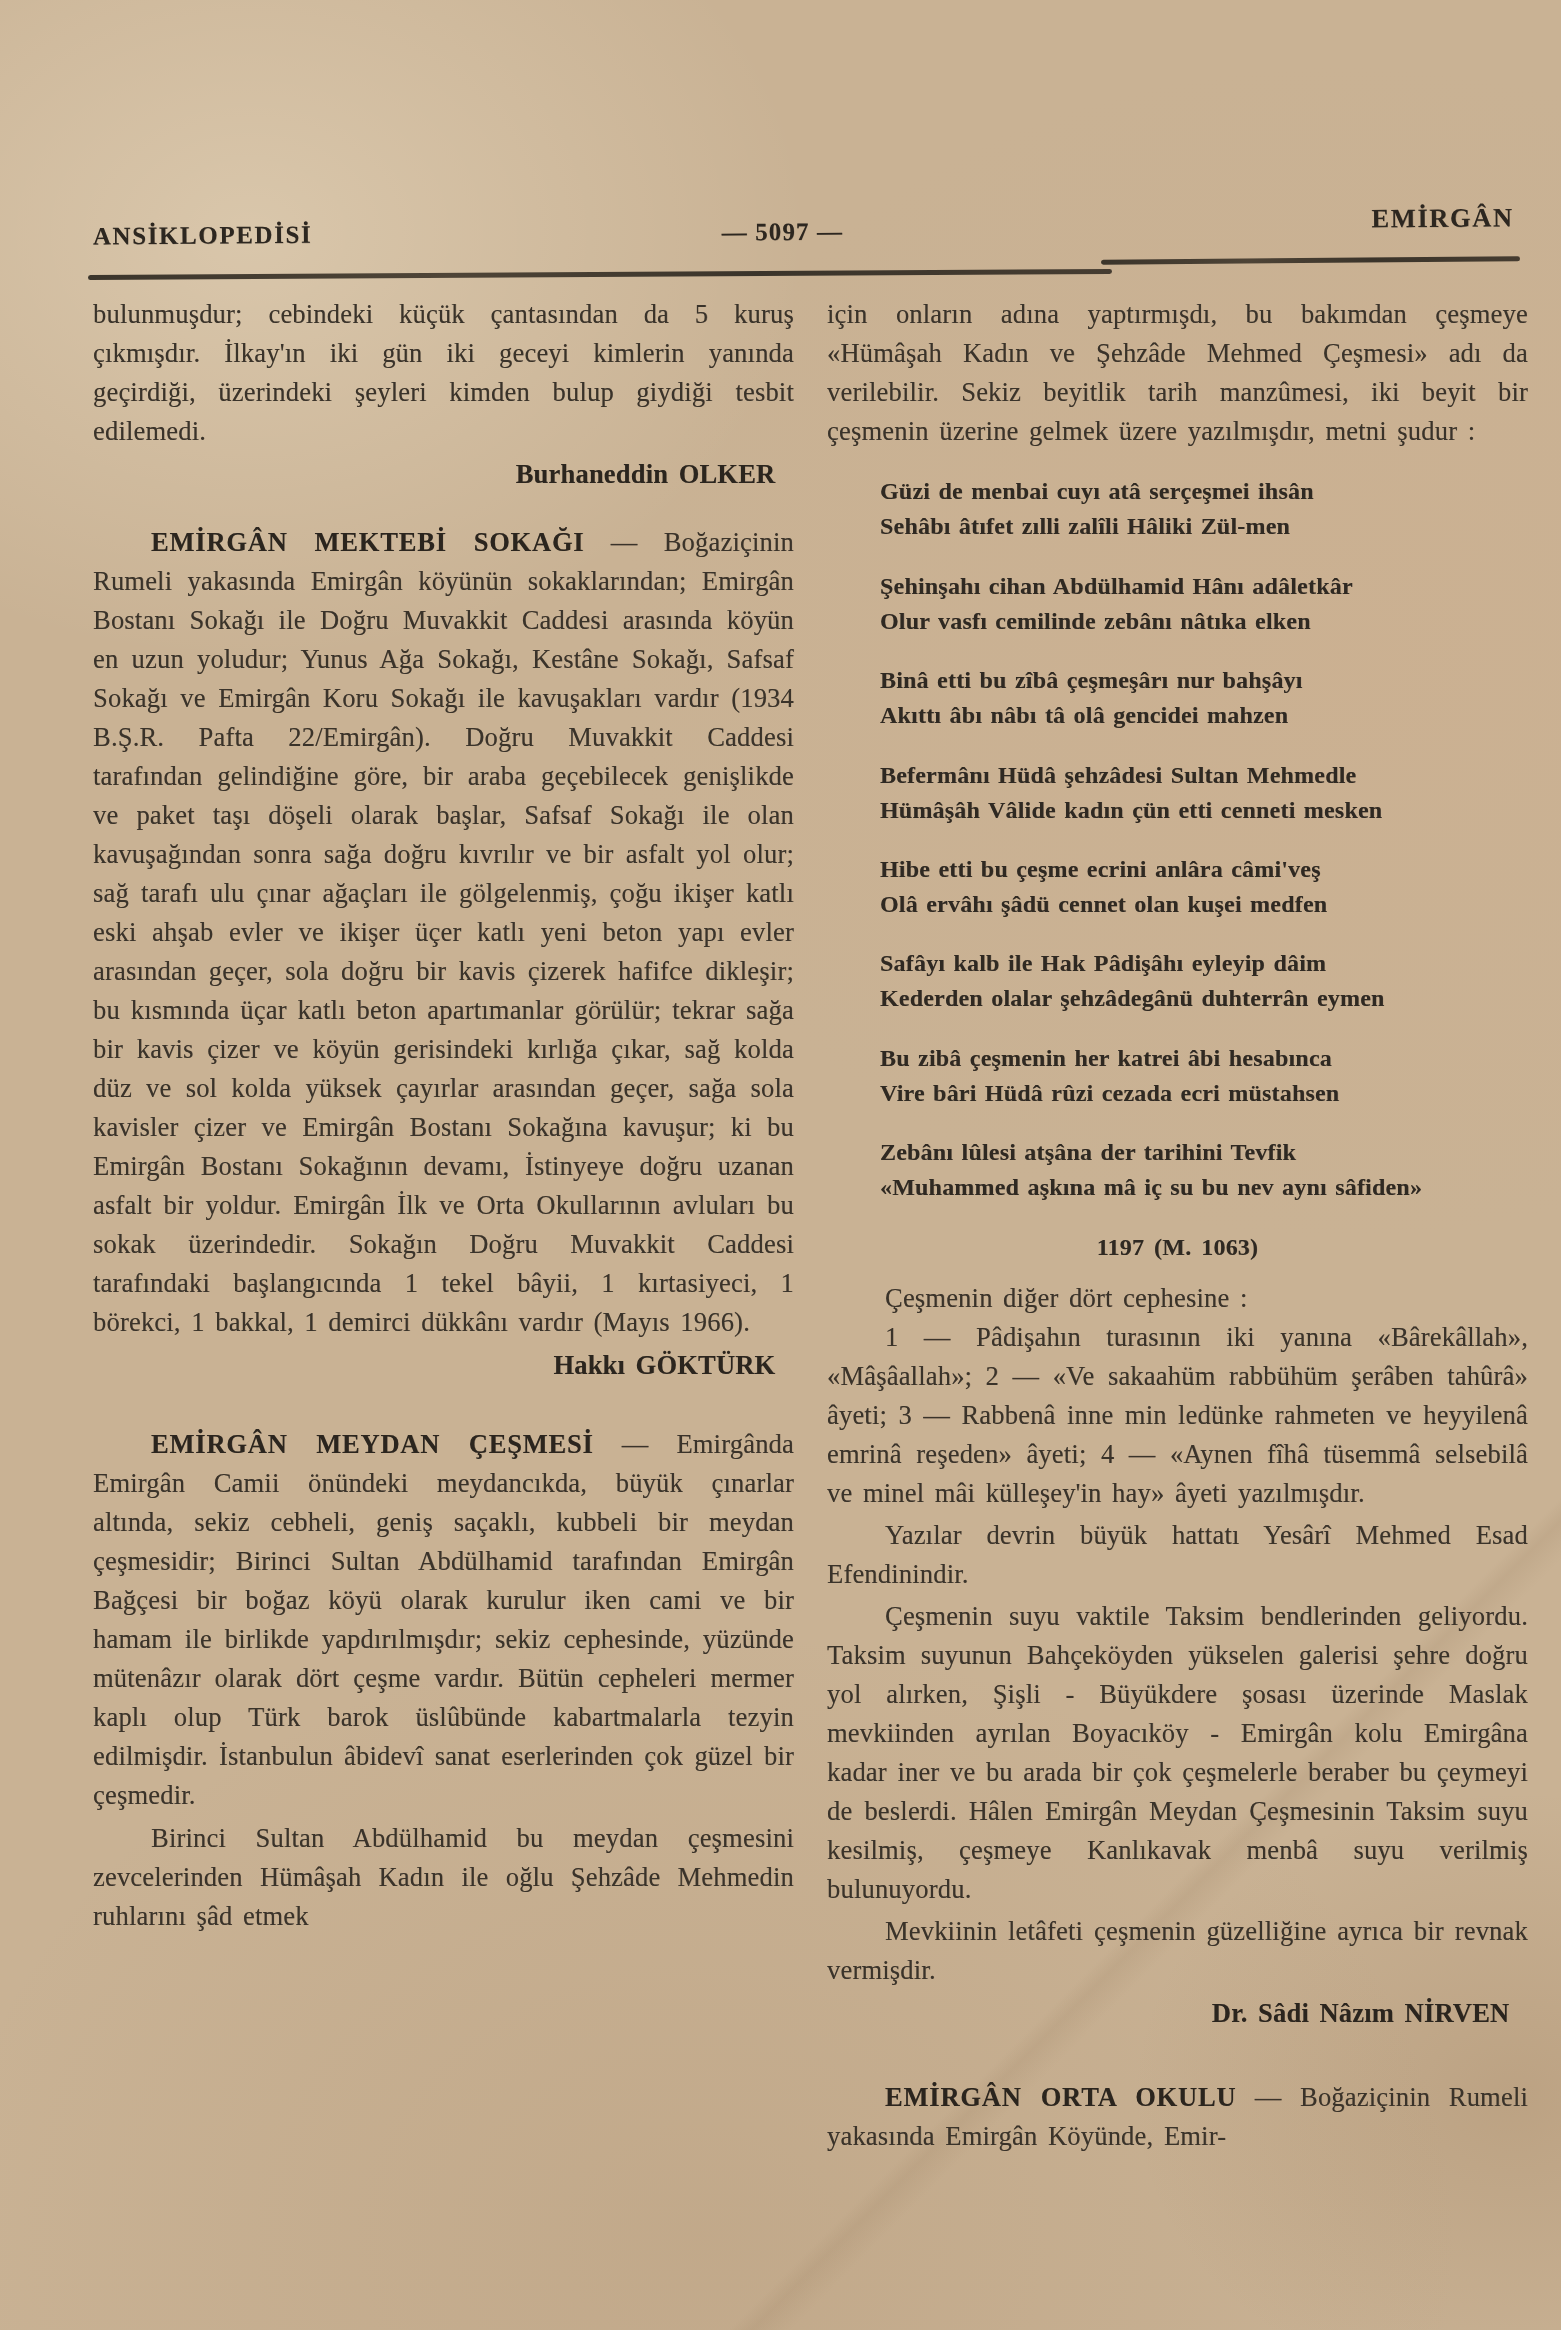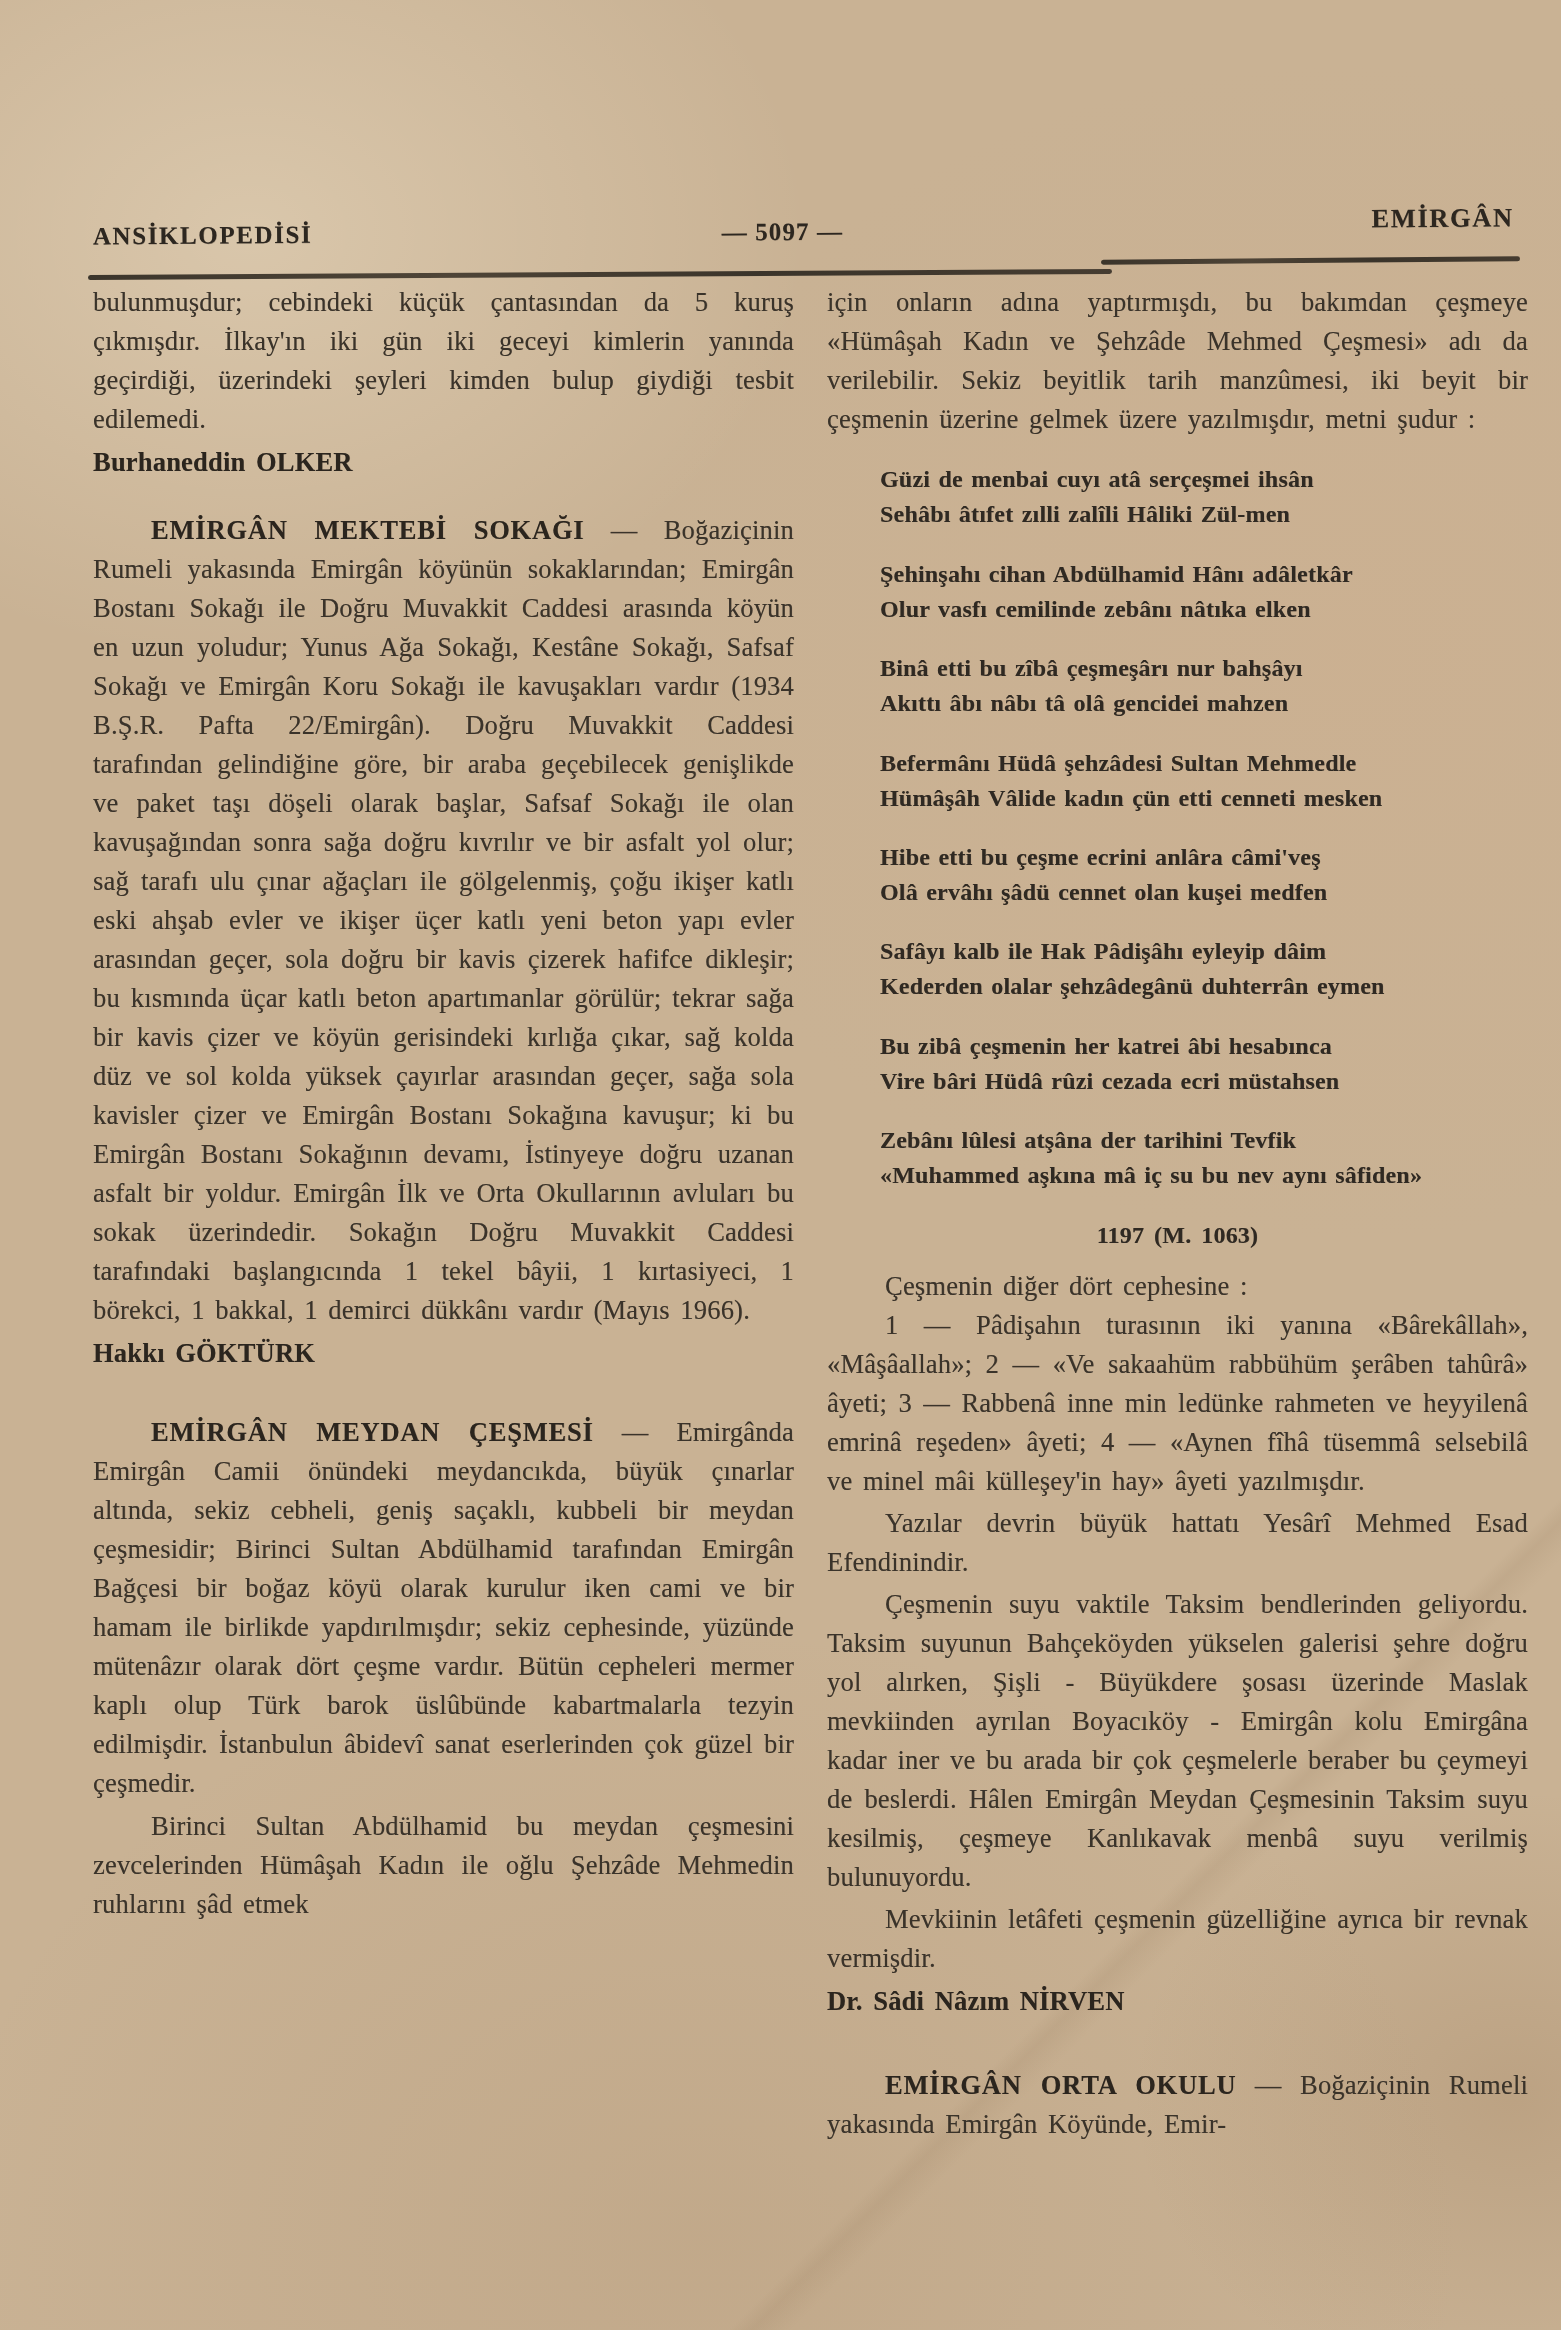--- a/index.html
+++ b/index.html
@@ -21,26 +21,26 @@
   
   .page-header{position:absolute;top:0;left:0;right:0;transform:rotate(-0.45deg);}
   .ph-left{position:absolute;top:217px;left:91px;font-weight:bold;font-size:25px;letter-spacing:1.6px;color:#2d2720;}
   .ph-center{position:absolute;top:218px;left:0;right:0;text-align:center;font-weight:bold;font-size:25px;letter-spacing:1.1px;color:#2d2720;}
   .ph-right{position:absolute;top:208px;right:49px;font-weight:bold;font-size:26.5px;letter-spacing:1.6px;color:#2d2720;}
   .rule{position:absolute;background:linear-gradient(90deg,#2e2921 0%,#433a2e 35%,#2e2921 65%,#3a3228 100%);border-radius:2.7px;opacity:0.92;}
   .rule-a{top:272px;left:88px;width:1024px;height:4.8px;transform:rotate(-0.35deg);}
   .rule-b{top:258px;left:1101px;width:419px;height:4.8px;transform:rotate(-0.45deg);}
 
   
-  .columns{position:absolute;top:283px;left:93px;display:flex;gap:33px;}
+  .columns{position:absolute;top:295px;left:93px;display:flex;gap:33px;}
   .col{width:701px;text-align:justify;font-size:26.5px;line-height:39px;word-spacing:3.7px;letter-spacing:0.2px;}
   .para{margin:0;text-indent:58px;}
   .no-indent{text-indent:0;}
   .entry-title{font-weight:bold;letter-spacing:0.8px;color:#2b251e;}
-  .sig{font-weight:bold;text-align:left;padding-right:18.6px;margin:4.2px 0 7.4px 0;color:#2b251e;}
+  .sig{font-weight:bold;text-align:right;padding-right:18.6px;margin:4.2px 0 7.4px 0;color:#2b251e;}
   .mt-entry1{margin-top:29px;}
   .mt-entry2{margin-top:40px;}
   .mt-entry3{margin-top:45px;}
   .mt-para{margin-top:3.2px;}
 
   
   .poem{margin:23.4px 0 3.2px 53px;}
   .couplet{margin-bottom:24.4px;}
   .vline{font-weight:bold;font-size:24px;line-height:35px;letter-spacing:0.2px;word-spacing:2.1px;text-align:left;text-indent:0;color:#2f2922;font-family:Liberation Serif, serif;}
   .poem-date{font-weight:bold;font-size:24px;line-height:35px;text-align:center;text-indent:0;margin:2.1px 0 14px 0;color:#2f2922;}

